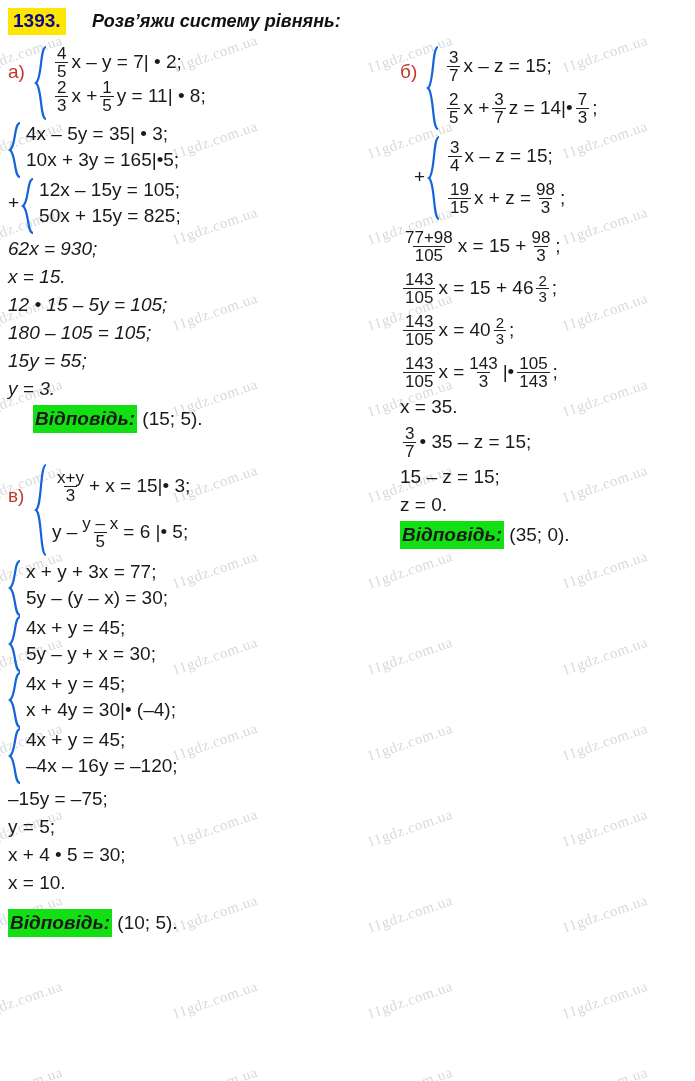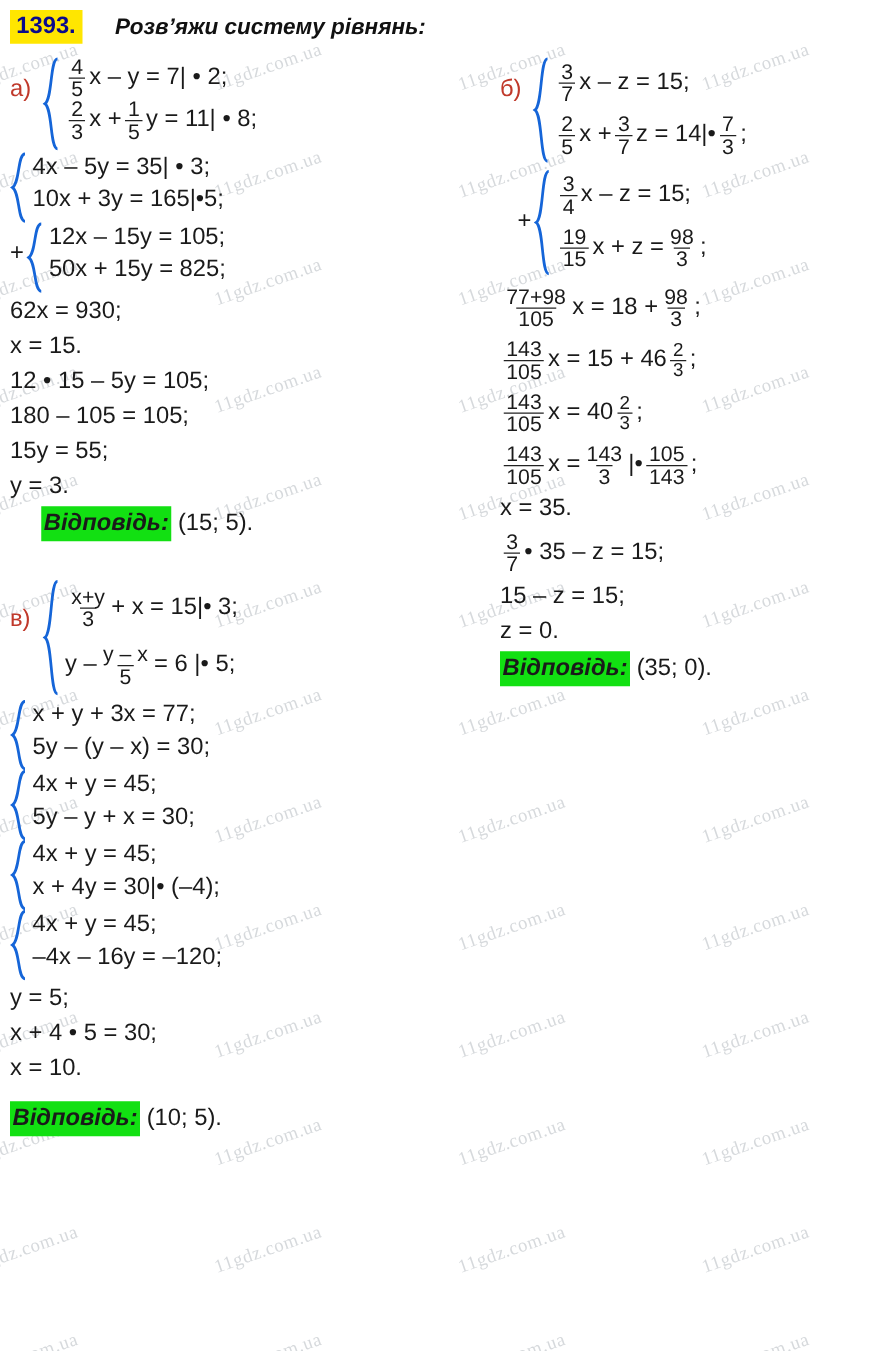--- a/index.html
+++ b/index.html
@@ -196,21 +196,21 @@
                 <path d="M12 2 C6 2 8 25 2 29 C8 33 6 56 12 56" fill="none" stroke="#1565d8" stroke-width="2.2"></path>
               </svg>
           </div>
           <div class="sys-body">
             <div class="row short">12x – 15y = 105;</div>
             <div class="row short">50x + 15y = 825;</div>
           </div>
         </div>
       </div>
 
-      <div style="margin-top:6px;">
+      <div style="margin-top:6px;font-style:italic;">
         <div class="ansline">62x = 930;</div>
         <div class="ansline">x = 15.</div>
         <div class="ansline">12 • 15 – 5y = 105;</div>
         <div class="ansline">180 – 105 = 105;</div>
         <div class="ansline">15y = 55;</div>
         <div class="ansline">y = 3.</div>
       </div>
 
       <div class="ansline" style="margin-top:2px;padding-left:25px;">
         <span class="ans">Відповідь:</span>
@@ -289,20 +289,21 @@
               <path d="M12 2 C6 2 8 25 2 29 C8 33 6 56 12 56" fill="none" stroke="#1565d8" stroke-width="2.2"></path>
             </svg>
         </div>
         <div class="sys-body">
           <div class="row short">4x + y = 45;</div>
           <div class="row short">–4x – 16y = –120;</div>
         </div>
       </div>
 
       <div style="margin-top:6px;">
+        <div class="ansline">–15y = –75;</div>
         <div class="ansline">y = 5;</div>
         <div class="ansline">x + 4 • 5 = 30;</div>
         <div class="ansline">x = 10.</div>
       </div>
 
       <div class="ansline" style="margin-top:12px;">
         <span class="ans">Відповідь:</span>
         <span>(10; 5).</span>
       </div>
     </div>
@@ -378,21 +379,21 @@
           </div>
         </div>
       </div>
 
       <div style="margin-top:6px;">
         <div class="row" style="height:42px;">
           <span class="fr">
               <span class="nu">77+98</span>
               <span class="de">105</span>
             </span>
-          <span>x = 18 + </span>
+          <span>x = 15 + </span>
           <span class="fr">
               <span class="nu">98</span>
               <span class="de">3</span>
             </span>
           <span>;</span>
         </div>
         <div class="row" style="height:42px;">
           <span class="fr">
               <span class="nu">143</span>
               <span class="de">105</span>

